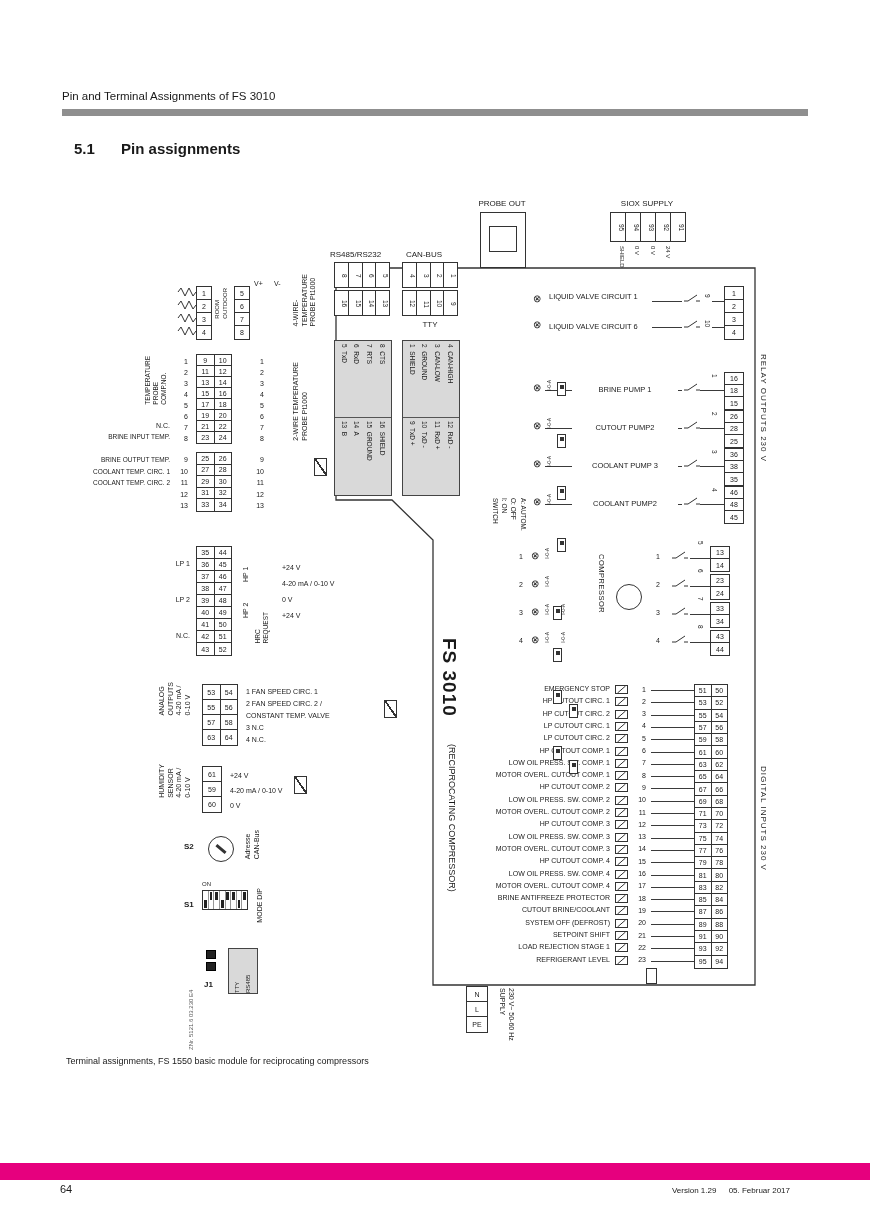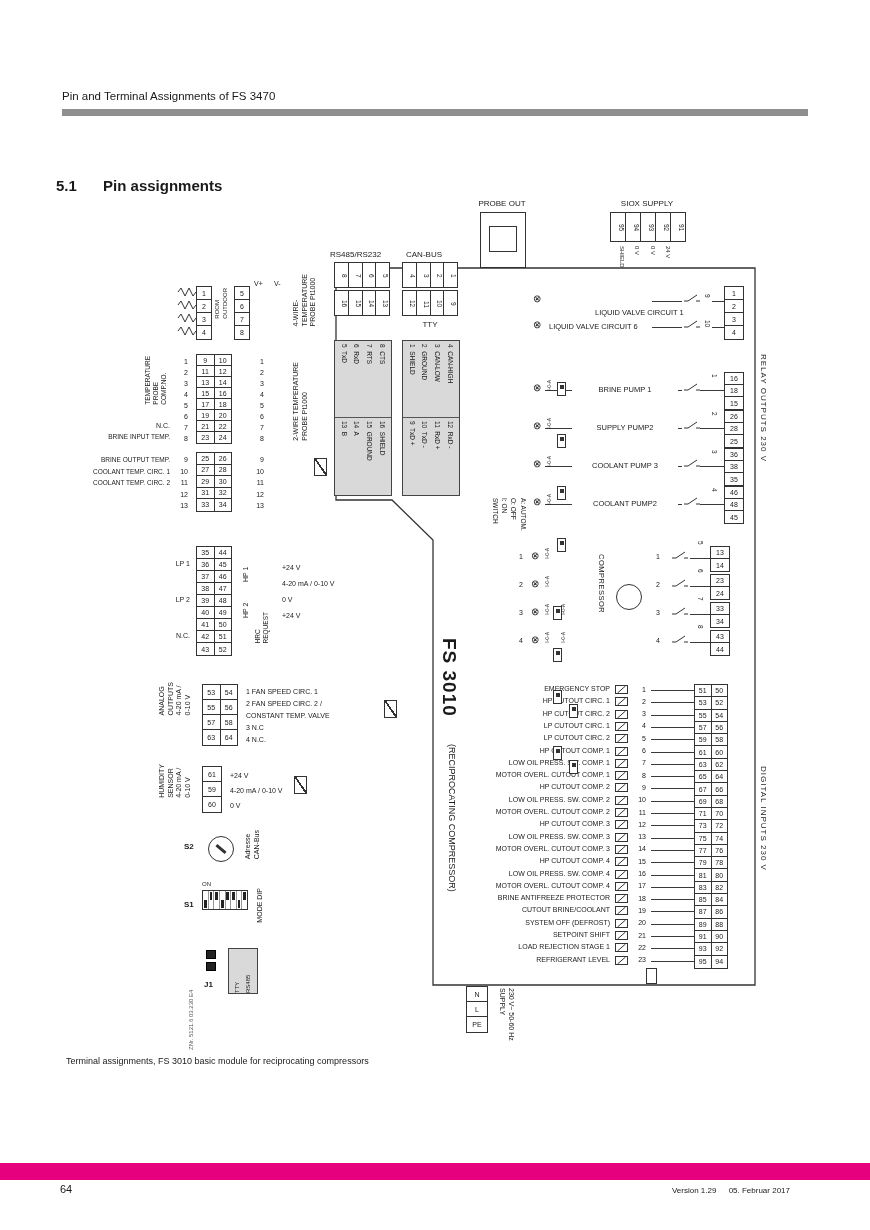--- a/index.html
+++ b/index.html
@@ -51,27 +51,27 @@
 <div class="page">
 
   <svg class="abs" width="870" height="1230" style="left:0;top:0;">
     <path d="M336,268 H755 V985 H433 V540 L392,500 H336 Z" fill="none" stroke="#333" stroke-width="1.3"></path>
     <path d="M178,292 l3,-4 4,8 4,-8 4,8 3,-4" fill="none" stroke="#333" stroke-width="1"></path>
     <path d="M178,305 l3,-4 4,8 4,-8 4,8 3,-4" fill="none" stroke="#333" stroke-width="1"></path>
     <path d="M178,318 l3,-4 4,8 4,-8 4,8 3,-4" fill="none" stroke="#333" stroke-width="1"></path>
     <path d="M178,331 l3,-4 4,8 4,-8 4,8 3,-4" fill="none" stroke="#333" stroke-width="1"></path>
   </svg>
 
-  <div class="abs" style="left:62px;top:90px;font-size:11.5px;">Pin and Terminal Assignments of FS 3470</div>
+  <div class="abs" style="left:62px;top:90px;font-size:11.5px;">Pin and Terminal Assignments of FS 3010</div>
   <div class="abs hdr-rule" style="left:62px;top:109px;width:746px;height:7px;"></div>
-  <div class="abs" style="left:56px;top:140px;font-size:15px;font-weight:bold;margin-top:37px;">
+  <div class="abs" style="left:74px;top:140px;font-size:15px;font-weight:bold;">
     <span>5.1</span>
     <span style="margin-left:22px;">Pin assignments</span>
   </div>
-  <div class="abs f9" style="left:66px;top:1056px;">Terminal assignments, FS 3010 basic module for reciprocating compressors</div>
+  <div class="abs f9" style="left:66px;top:1056px;">Terminal assignments, FS 1550 basic module for reciprocating compressors</div>
   <div class="abs footer-bar" style="left:0;top:1163px;width:870px;height:17px;"></div>
   <div class="abs f11" style="left:60px;top:1183px;">64</div>
   <div class="abs f8" style="left:520px;top:1186px;width:270px;text-align:right;">
     <span>Version 1.29</span>
     <span style="margin-left:10px;">05. Februar 2017</span>
   </div>
 
   <div class="abs f8" style="left:476px;top:199px;width:52px;text-align:center;">PROBE OUT</div>
   <div class="abs" style="left:480px;top:212px;width:44px;height:54px;border:1.3px solid #333;"></div>
   <div class="abs" style="left:489px;top:226px;width:26px;height:24px;border:1.2px solid #333;"></div>
@@ -795,21 +795,21 @@
         <span>PE</span>
       </div>
     </div>
   <div class="abs vlines" style="left:498px;top:988px;gap:2px;">
       <span class="vdn f7">SUPPLY</span>
       <span class="vdn f7">230 V~  50-60 Hz</span>
     </div>
 
   <div class="abs" id="dyn" style="left:0;top:0;width:870px;height:1230px;">
       <div class="abs f10" style="left: 533px; top: 293px;">⊗</div>
-      <div class="abs f75 nowrap" style="left: 549px; top: 308px; margin-left: 46px;">LIQUID VALVE CIRCUIT 1</div>
+      <div class="abs f75 nowrap" style="left: 549px; top: 292px;">LIQUID VALVE CIRCUIT 1</div>
       <div class="abs wire" style="left: 652px; top: 301px; width: 30px;"></div>
       <div class="abs " style="left: 684px; top: 294px;"><svg width="16" height="10">
           <line x1="0" y1="7" x2="4" y2="7" stroke="#333"></line>
           <line x1="12" y1="7" x2="16" y2="7" stroke="#333"></line>
           <line x1="4" y1="7" x2="13" y2="1" stroke="#333"></line>
         </svg></div>
       <div class="abs vdn f65" style="left: 704px; top: 294px;">9</div>
       <div class="abs wire" style="left: 712px; top: 301px; width: 12px;"></div>
       <div class="abs f10" style="left: 533px; top: 319px;">⊗</div>
       <div class="abs f75 nowrap" style="left: 549px; top: 322px;">LIQUID VALVE CIRCUIT 6</div>
@@ -841,21 +841,21 @@
           <span>18</span>
         </div>
         <div class="cell" style="height: 12px;">
           <span>15</span>
         </div>
       </div>
       <div class="abs wire" style="left: 545px; top: 428px; width: 137px;"></div>
       <div class="abs f10" style="left: 533px; top: 420px;">⊗</div>
       <div class="abs vup f5" style="left: 547px; top: 418px;">I-0-A</div>
       <div class="abs sw" style="left: 557px; top: 420px;"></div>
-      <div class="abs f75 onwire" style="left: 572px; top: 423px; width: 106px; text-align: center;">SUPPLY PUMP2</div>
+      <div class="abs f75 onwire" style="left: 572px; top: 423px; width: 106px; text-align: center;">CUTOUT PUMP2</div>
       <div class="abs " style="left: 684px; top: 421px;"><svg width="16" height="10">
           <line x1="0" y1="7" x2="4" y2="7" stroke="#333"></line>
           <line x1="12" y1="7" x2="16" y2="7" stroke="#333"></line>
           <line x1="4" y1="7" x2="13" y2="1" stroke="#333"></line>
         </svg></div>
       <div class="abs vdn f65" style="left: 711px; top: 412px;">2</div>
       <div class="abs wire" style="left: 700px; top: 428px; width: 24px;"></div>
       <div class="abs strip" style="left: 724px; top: 410px; width: 20px; height: 38px;">
         <div class="cell" style="height: 12px;">
           <span>26</span>

